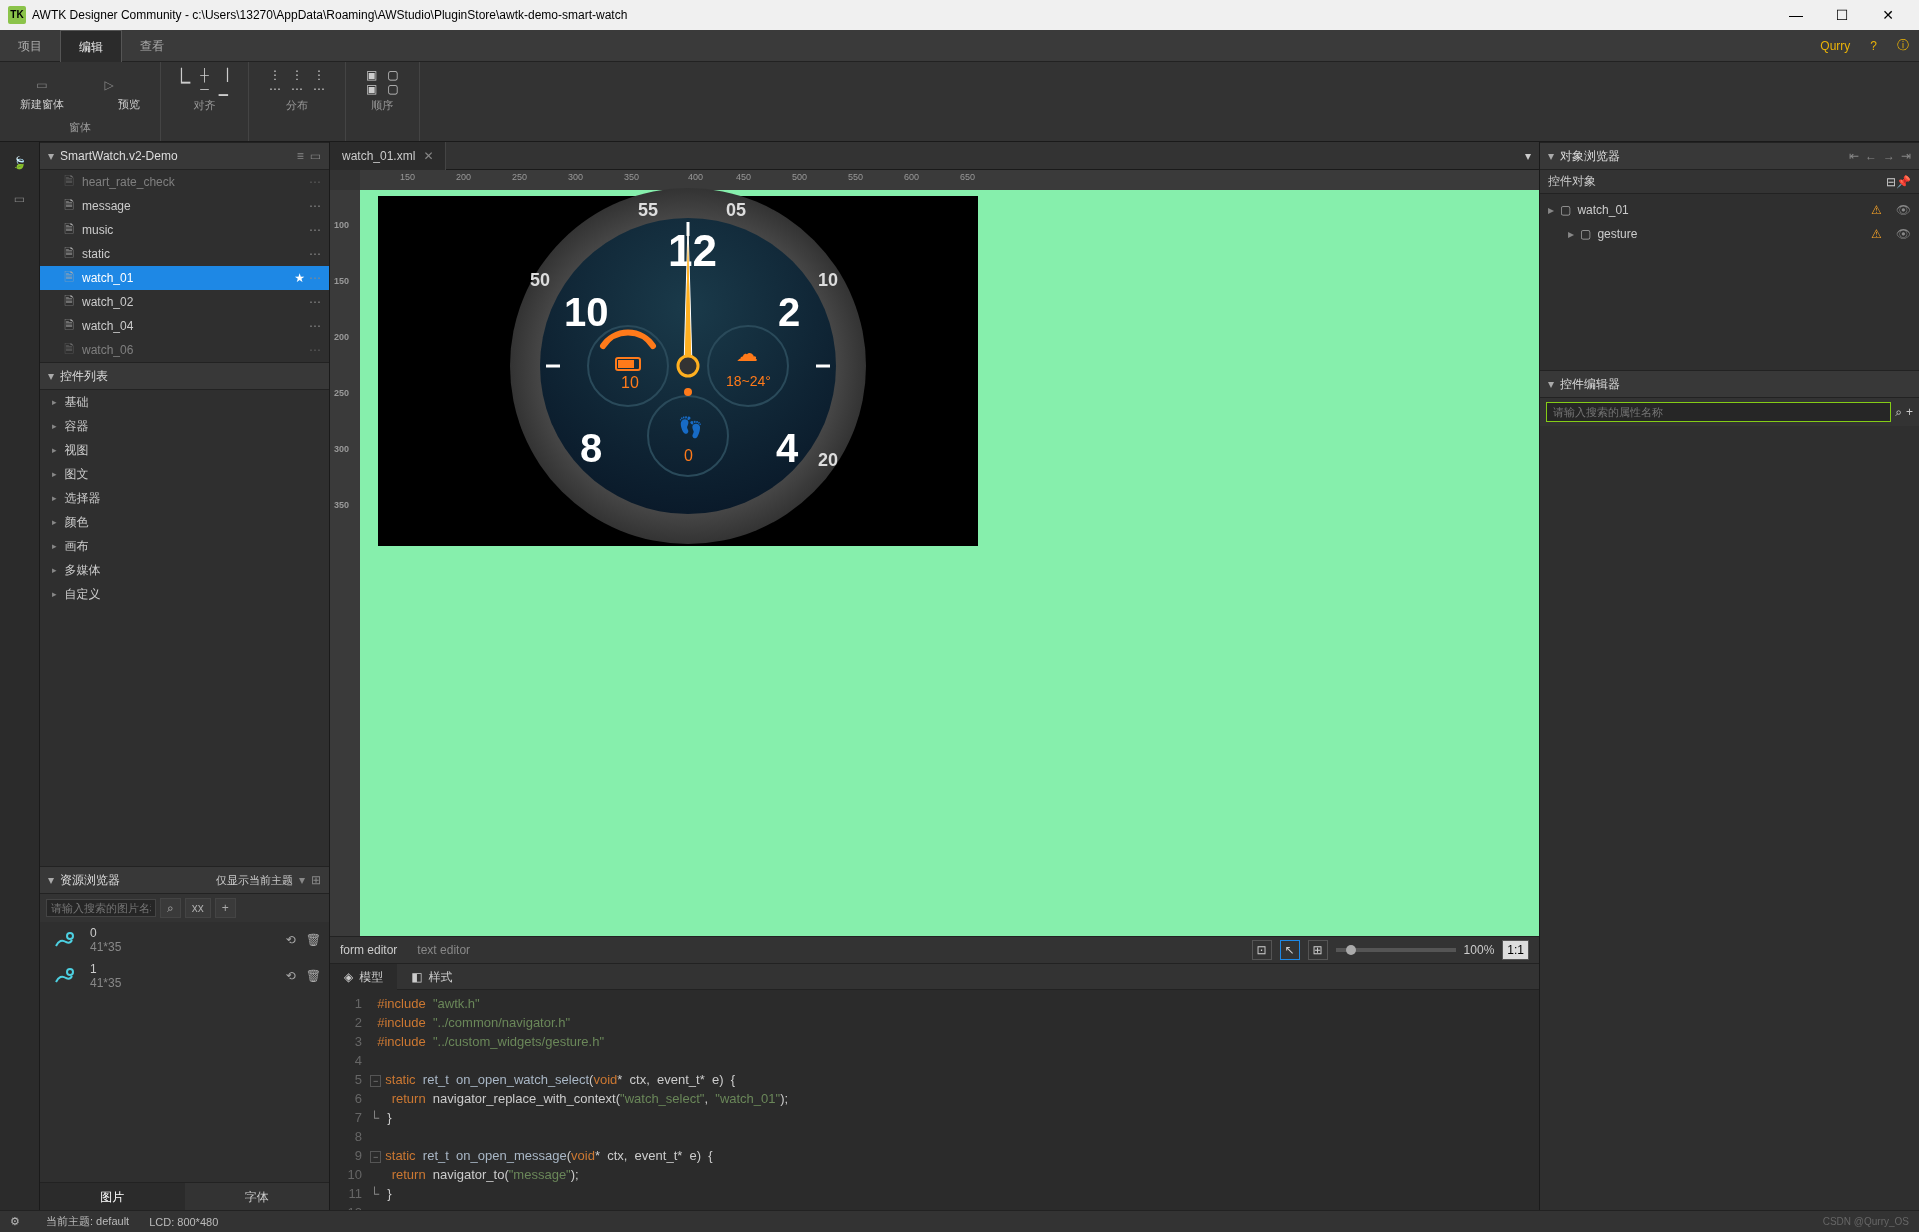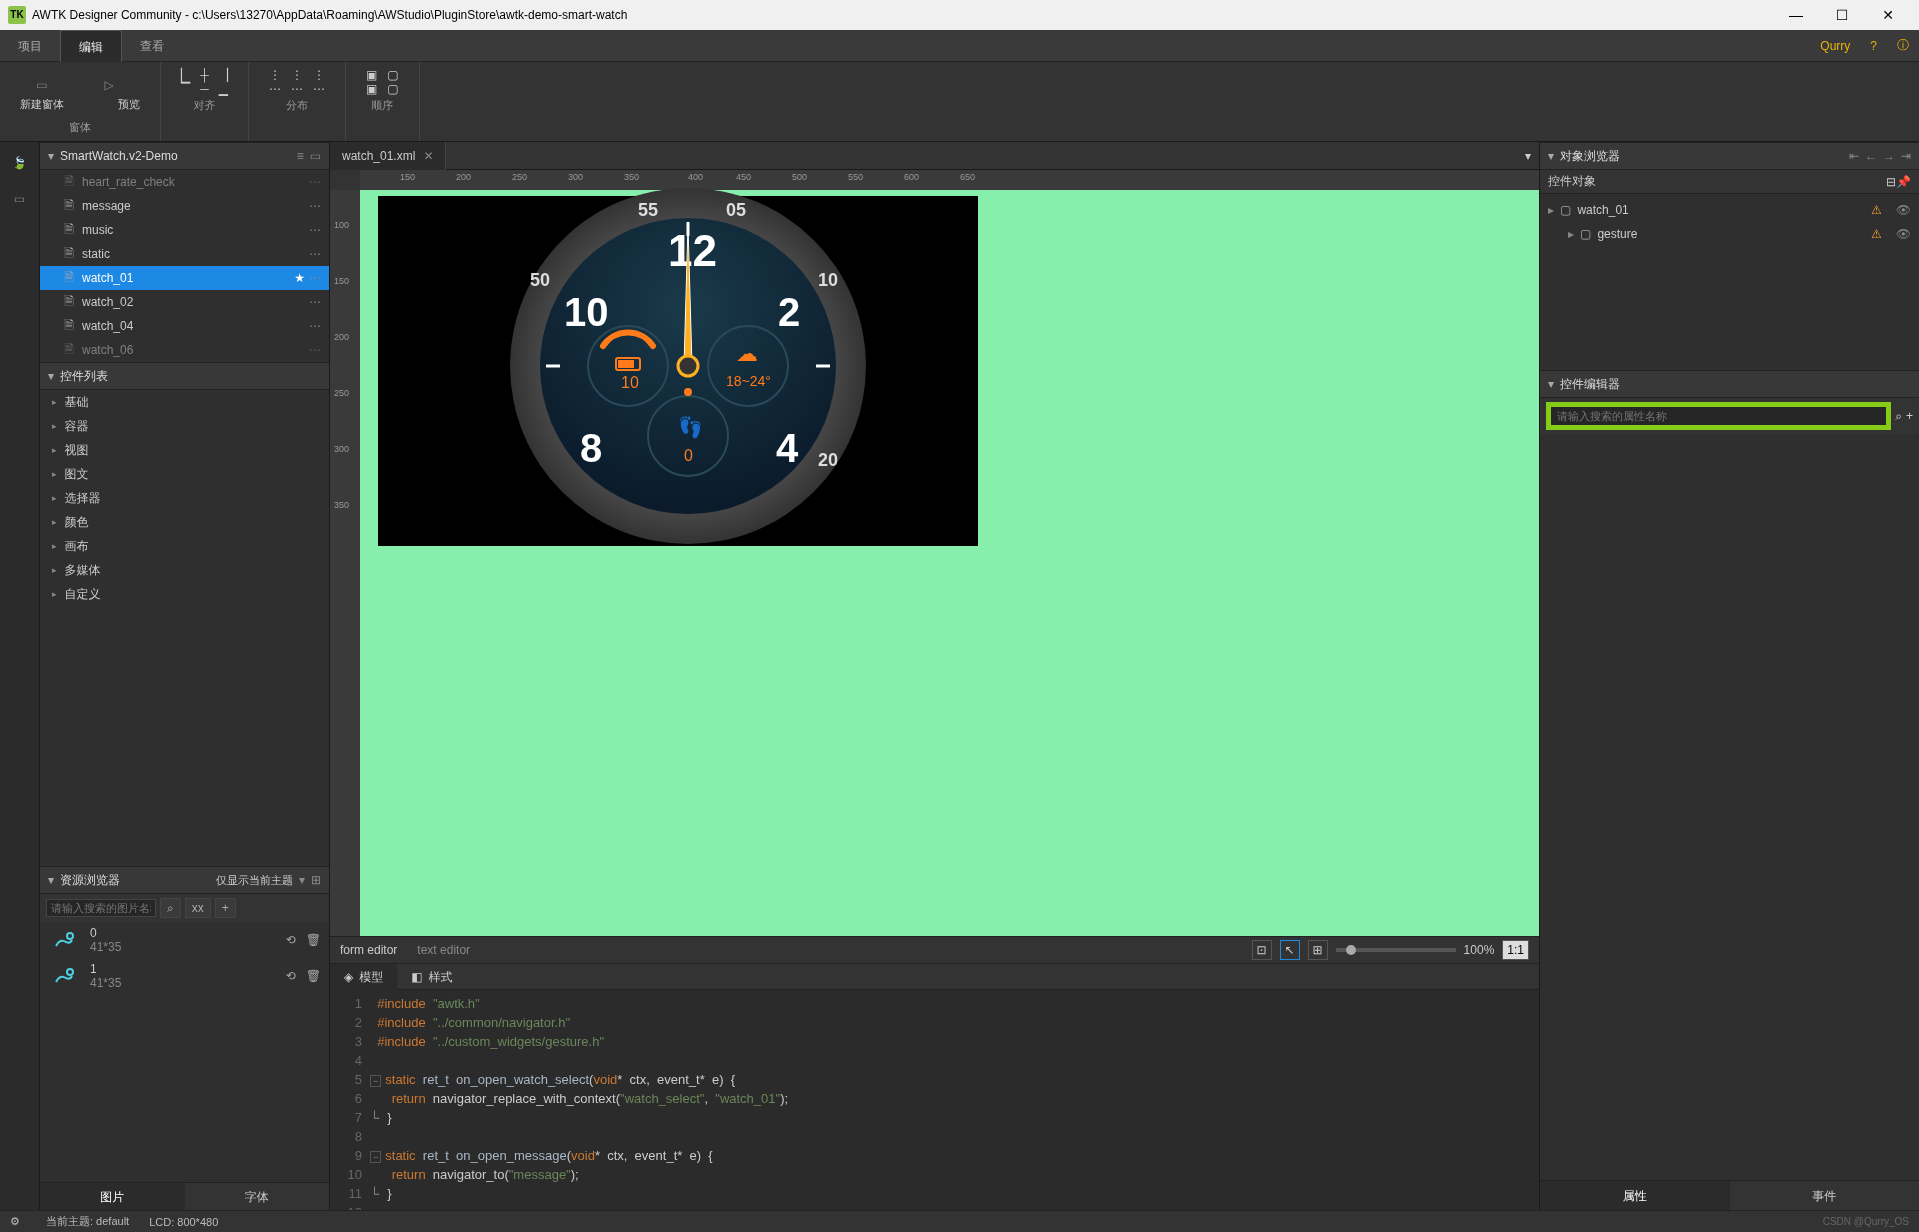--- a/index.html
+++ b/index.html
@@ -49,21 +49,21 @@
 .res-tabs .rtab { flex:1; text-align:center; line-height:28px; cursor:pointer; }
 .res-tabs .rtab.active { background:#2b2b2b; color:#fff; }
 .center { flex:1; display:flex; flex-direction:column; background:#2b2b2b; }
 .tabbar { height:28px; background:#333; display:flex; align-items:center; border-bottom:1px solid #1a1a1a; }
 .tabbar .tab { height:28px; padding:0 12px; display:flex; align-items:center; background:#2b2b2b; border-right:1px solid #444; gap:8px; }
 .tabbar .tab .close { cursor:pointer; color:#888; }
 .canvas-area { flex:1; display:flex; position:relative; background:#333; overflow:hidden; }
 .ruler-h { position:absolute; top:0; left:30px; right:0; height:20px; background:#3a3a3a; color:#999; font-size:9px; }
 .ruler-h .tick { position:absolute; top:2px; }
 .ruler-v { position:absolute; top:20px; left:0; width:30px; bottom:0; background:#3a3a3a; color:#999; font-size:9px; }
-.ruler-v .tick { position:absolute; left:4px; }
+.ruler-v .tick { position:absolute; left:4px;font-weight:bold; }
 .canvas { position:absolute; top:20px; left:30px; right:0; bottom:0; background:#86efac; }
 .watch-bg { position:absolute; top:6px; left:18px; width:600px; height:350px; background:#000; }
 .watch { position:absolute; left:130px; top:-10px; width:360px; height:360px; }
 .editor-toolbar { height:28px; background:#333; display:flex; align-items:center; padding:0 10px; gap:20px; border-top:1px solid #222; border-bottom:1px solid #222; }
 .editor-toolbar .etab { color:#ccc; cursor:pointer; }
 .editor-toolbar .spacer { flex:1; }
 .editor-toolbar .zoom { display:flex; align-items:center; gap:8px; }
 .editor-toolbar .zoombtn { width:20px; height:20px; border:1px solid #555; text-align:center; line-height:18px; cursor:pointer; }
 .editor-toolbar .zoombtn.active { border-color:#1e88e5; }
 .editor-toolbar .slider { width:120px; height:4px; background:#555; position:relative; }
@@ -79,21 +79,21 @@
 .kw { color:#cc7832; }
 .fn { color:#a9b7c6; }
 .str { color:#6a8759; }
 .type { color:#cc7832; }
 .rightcol { width:380px; background:#2f2f2f; display:flex; flex-direction:column; border-left:1px solid #1a1a1a; }
 .obj-tree { padding:4px 0; }
 .obj-tree .orow { height:24px; display:flex; align-items:center; padding:0 8px; gap:6px; }
 .obj-tree .orow .warn { color:#ffa726; margin-left:auto; }
 .obj-tree .orow .eye { color:#888; margin-left:8px; }
 .prop-search { display:flex; align-items:center; padding:4px 6px; gap:4px; background:#333; }
-.prop-search input { flex:1; background:#262626; border:5px solid #84cc16; color:#888; padding:3px 6px; font-size:11px; }
+.prop-search input { flex:1; background:#262626; border:1px solid #84cc16; color:#888; padding:3px 6px; font-size:11px; }
 .prop-tabs { display:flex; height:30px; background:#333; border-top:1px solid #222; margin-top:auto; }
 .prop-tabs .ptab { flex:1; text-align:center; line-height:30px; cursor:pointer; }
 .prop-tabs .ptab.active { background:#2b2b2b; color:#fff; }
 .statusbar { height:22px; background:#333; display:flex; align-items:center; padding:0 10px; gap:20px; color:#bbb; font-size:11px; border-top:1px solid #222; }
 .statusbar .gear { width:16px; cursor:pointer; }
 .statusbar .spacer { flex:1; }
 .statusbar .wm { color:#666; font-size:10px; }
 svg { display:block; }
 </style>
 </head>
@@ -507,24 +507,20 @@
     <div class="panel-hdr">
       <span class="caret">▾</span>
       <span class="ptitle">控件编辑器</span>
     </div>
     <div class="prop-search">
       <input placeholder="请输入搜索的属性名称" style="">
       <span class="sbtn">⌕</span>
       <span class="sbtn">+</span>
     </div>
     <div style="flex:1"></div>
-    <div class="prop-tabs">
-      <div class="ptab active">属性</div>
-      <div class="ptab">事件</div>
-    </div>
   </div>
 </div>
 
 <div class="statusbar">
   <span class="gear">⚙</span>
   <span>当前主题:  default</span>
   <span>LCD:  800*480</span>
   <div class="spacer"></div>
   <span class="wm">CSDN @Qurry_OS</span>
 </div>

